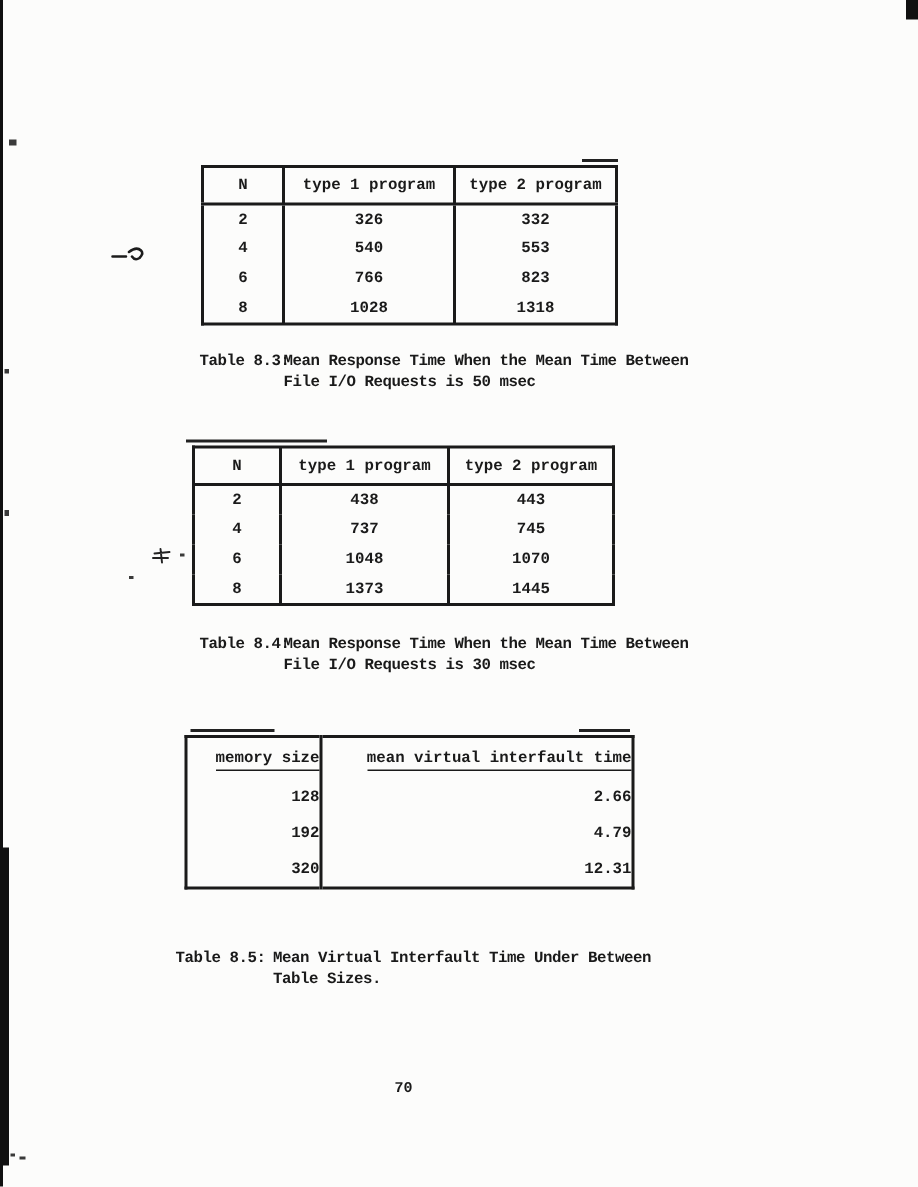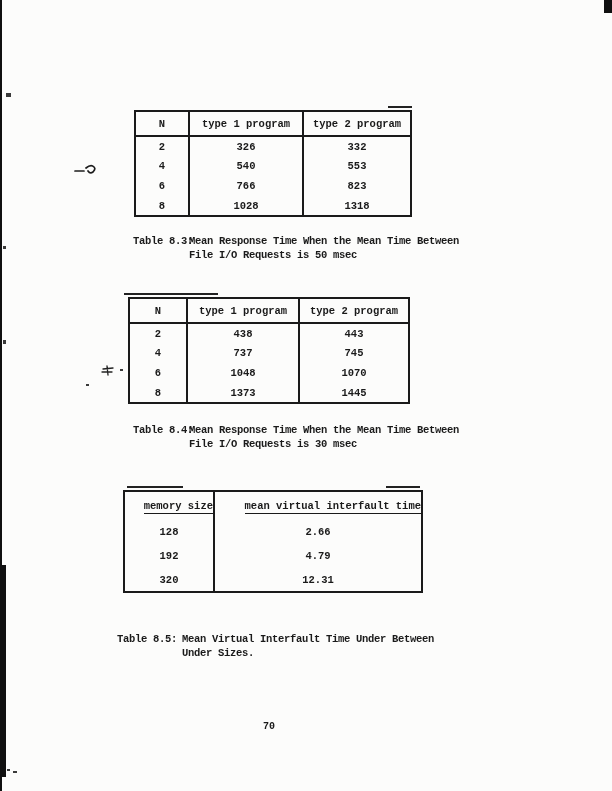--- a/index.html
+++ b/index.html
@@ -39,21 +39,21 @@
     font-weight: 700;
   }
   .doc-table th + th, .doc-table td + td {
     border-left: 2px solid var(--ink);
   }
   .doc-table.rule-under-header thead tr { border-bottom: 2px solid var(--ink); }
   .doc-table th { height: 25px; }
   .doc-table td { height: 20px; }
 
   #table-8-5 th { height: 29px; text-align: right; }
-  #table-8-5 td { height: 24px; }
+  #table-8-5 td { height: 24px; text-align: right; }
   #table-8-5 th span { border-bottom: 1.5px solid var(--ink); padding-bottom: 1px; }
 
   
   .caption-label, .caption-text {
     position: absolute;
     font-family: "Liberation Mono", "DejaVu Sans Mono", monospace;
     font-weight: 700;
     font-size: 10.5px;
     line-height: 14px;
     letter-spacing: -0.3px;
@@ -191,21 +191,21 @@
         <tr>
           <td>320</td>
           <td>12.31</td>
         </tr>
       </tbody>
     </table>
 
   <span class="caption-label" style="left:117px; top:632px;">Table 8.5:</span>
   <div class="caption-text" style="left:182px; top:632px;">
     <div>Mean Virtual Interfault Time Under Between</div>
-    <div>Under Sizes.</div>
+    <div>Table Sizes.</div>
   </div>
 
   <span id="page-number">70</span>
 
   <div class="artifact" style="left:0; top:0; width:2px; height:791px;"></div>
   <div class="artifact" style="left:0; top:565px; width:6px; height:212px;"></div>
   <div class="artifact" style="left:604px; top:0; width:8px; height:13px;"></div>
 
   <div class="speck" style="left:6px; top:93px; width:5px; height:4px;"></div>
   <div class="speck" style="left:3px; top:246px; width:3px; height:3px;"></div>

